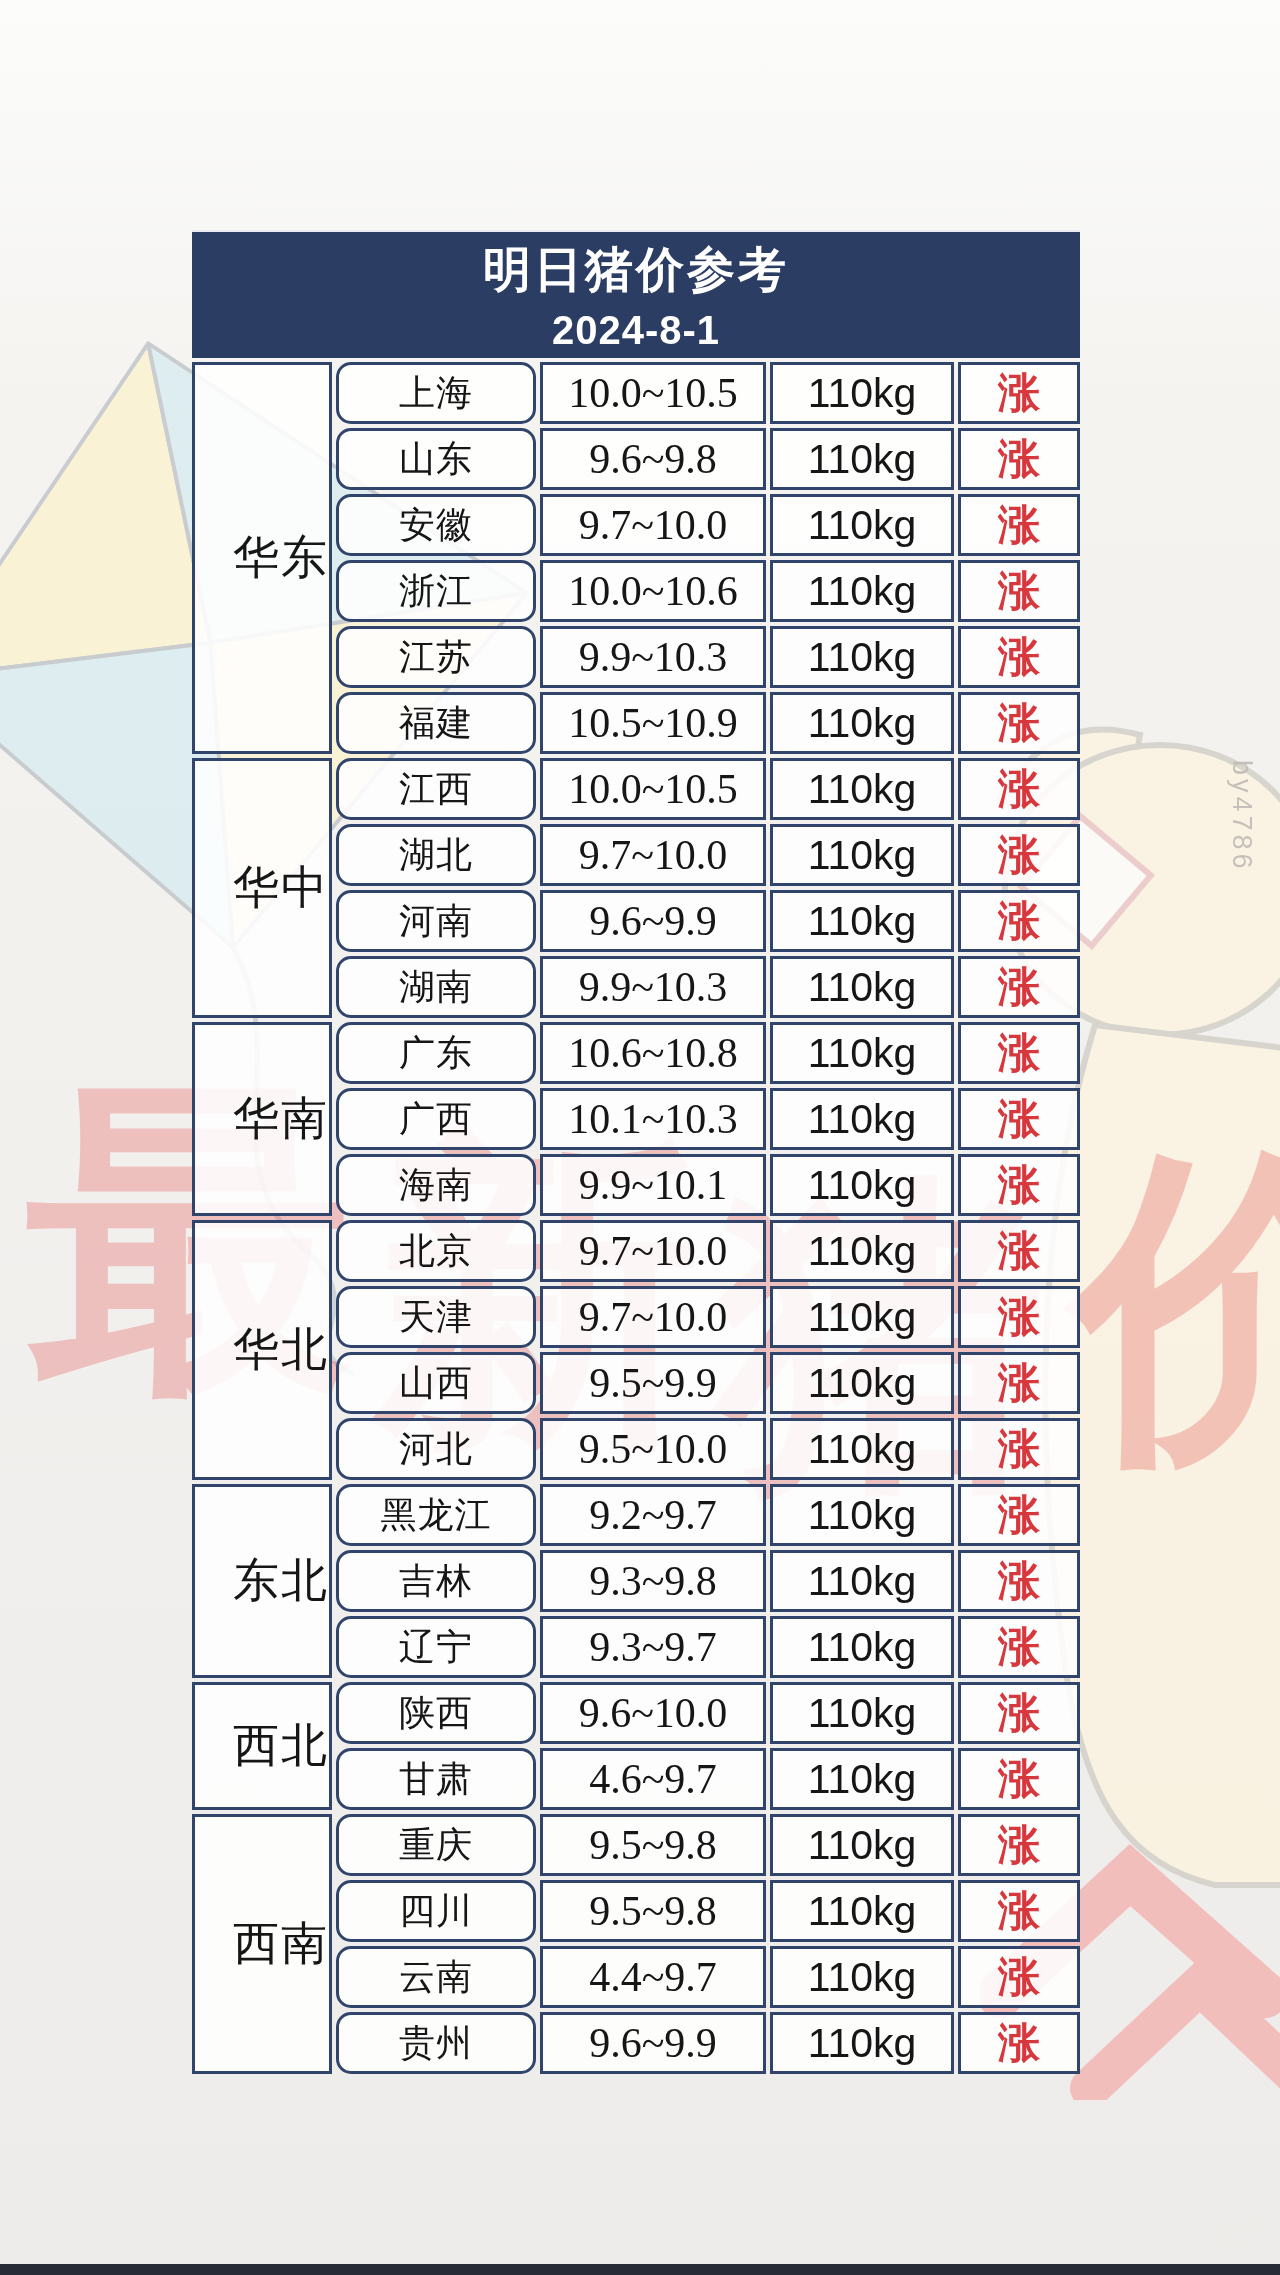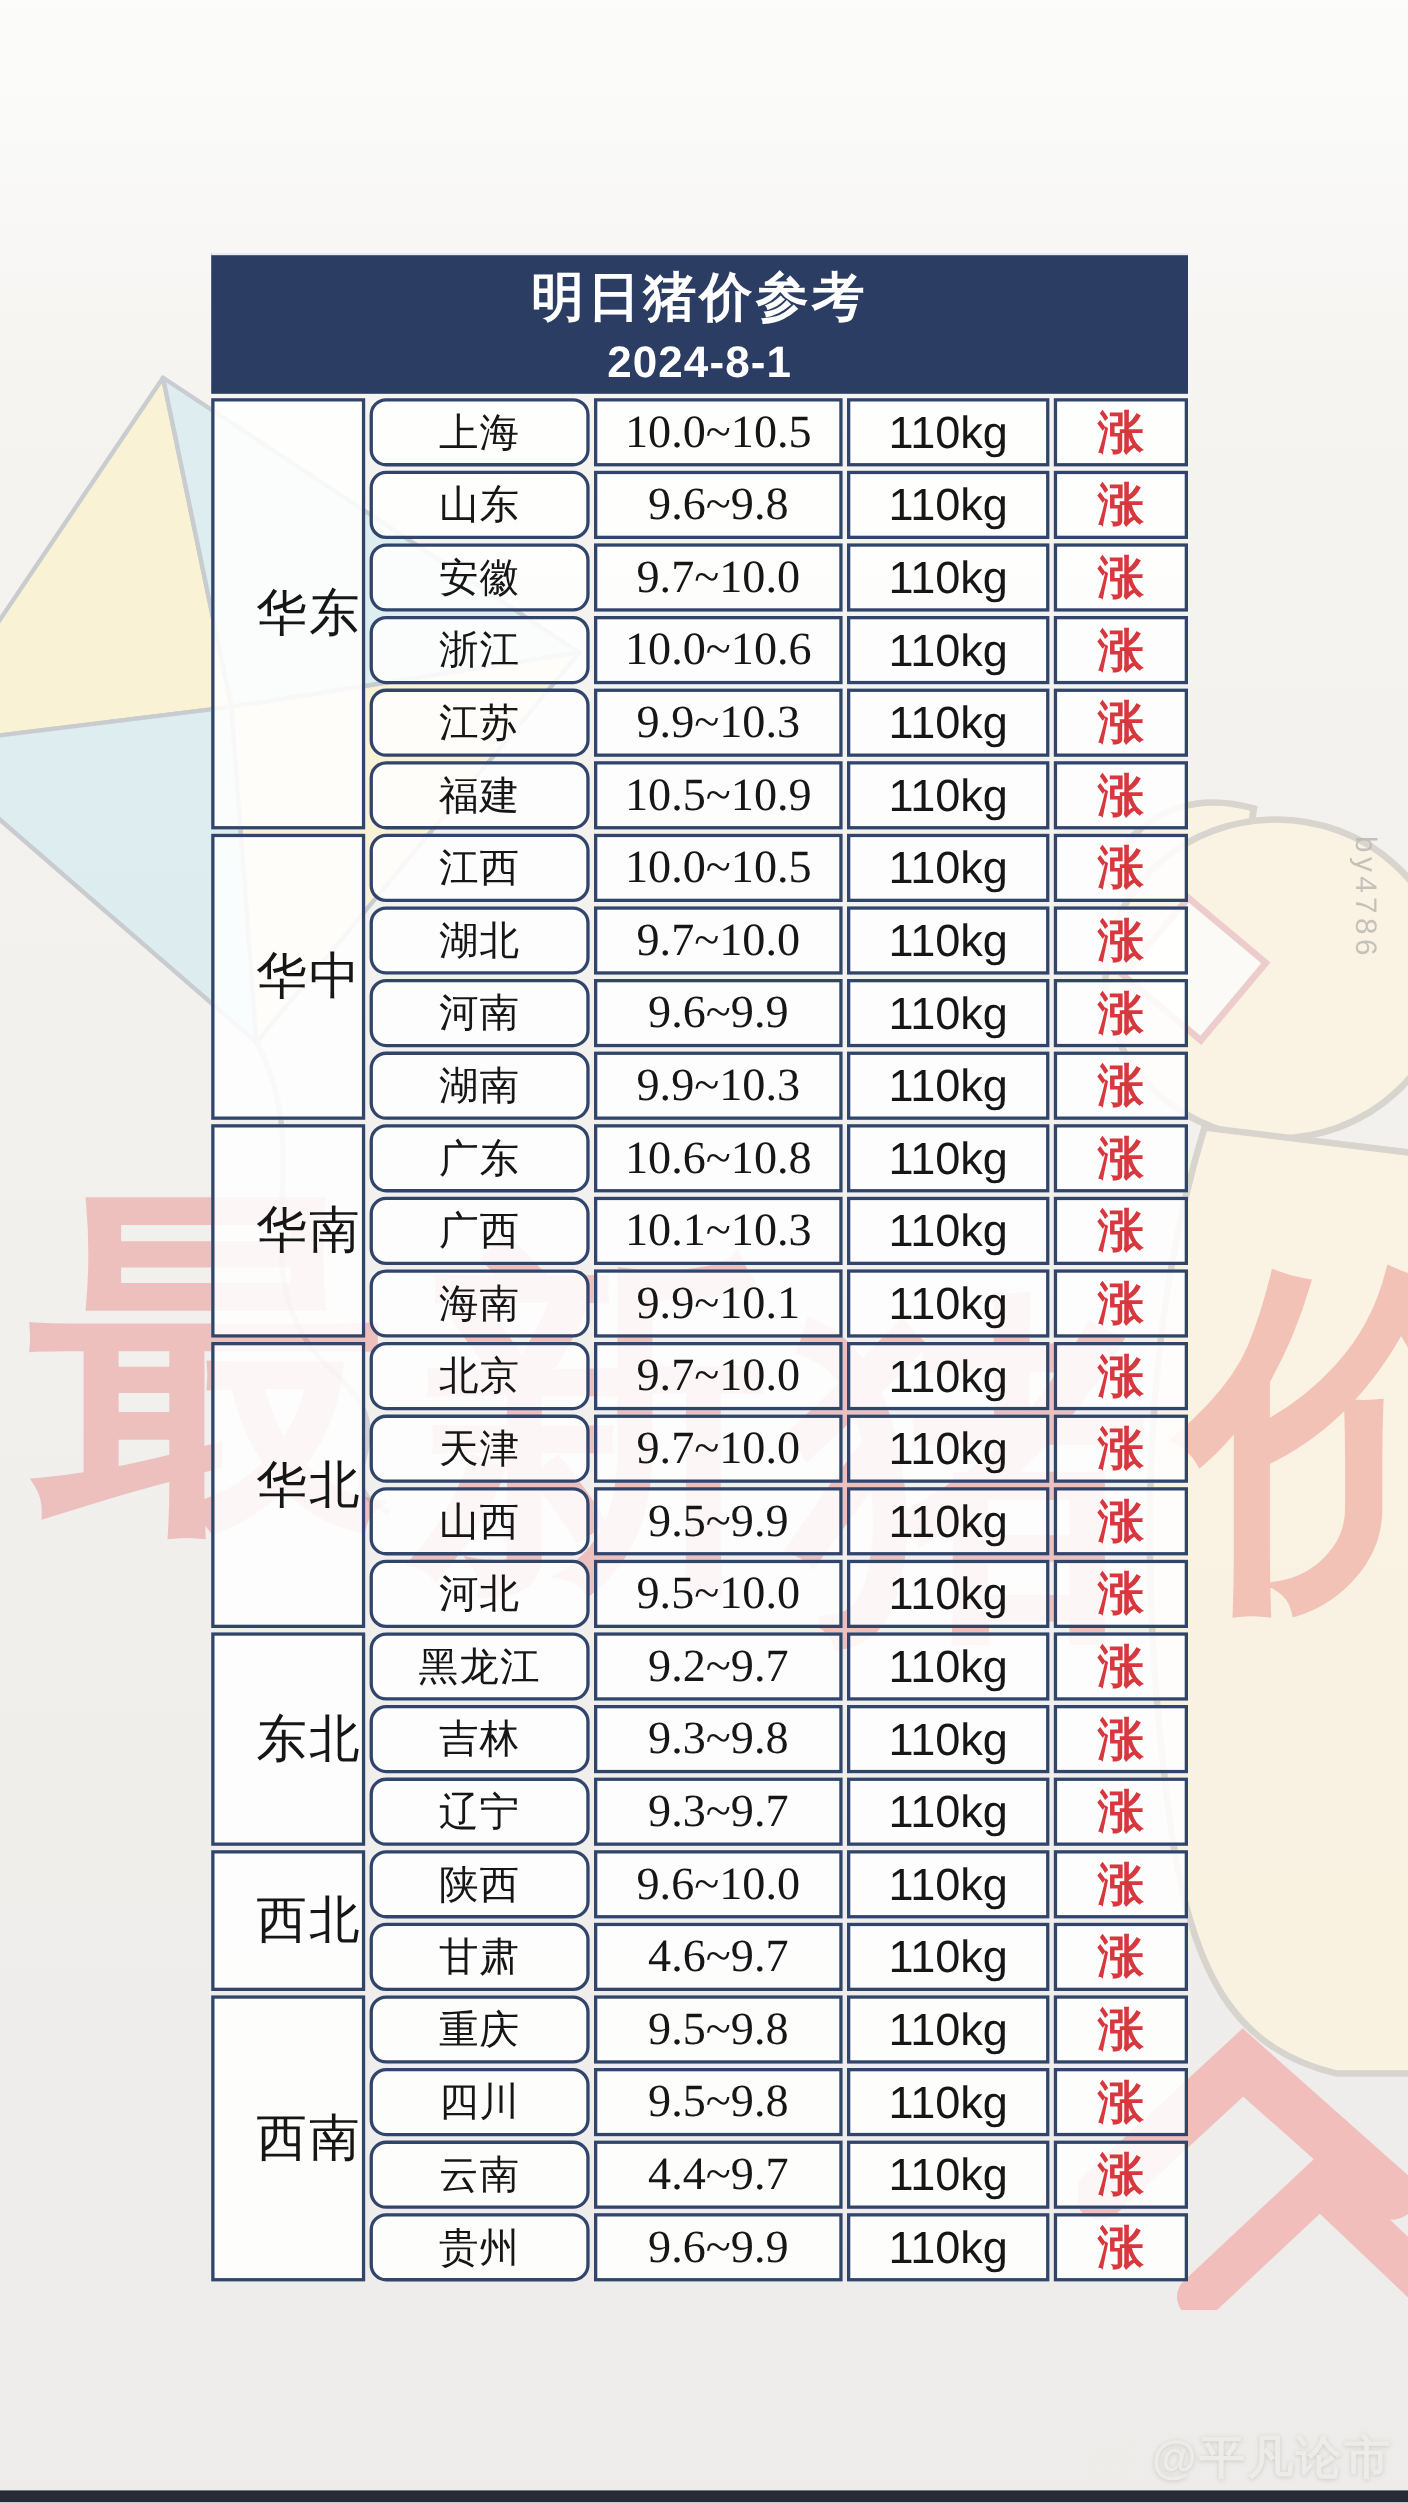--- a/index.html
+++ b/index.html
@@ -271,17 +271,16 @@
   <div class="footer">
     <svg width="54" height="46" viewBox="0 0 54 46">
       <g fill="#edece8">
         <path fill-rule="evenodd" d="M23,13 C11,15 2,25 3.5,33 C5,41 17,46 28,43 C39,40 46,31.5 44,24.5 C42.2,18.5 33,16.5 27.5,18.8 C28.5,14.5 26,12.5 23,13 Z
                  M24,25 C30,24 35.5,27 36.5,31 C37.5,35.5 31.5,39.5 25,39.8 C18.5,40 13,36.5 12.8,32.5 C12.6,28.8 18,26 24,25 Z"></path>
         <circle cx="21.5" cy="32.5" r="3.2"></circle>
         <path d="M35,10 A11,11 0 0 1 45,20 L41.8,20 A7.8,7.8 0 0 0 35,13.2 Z"></path>
         <path d="M36.5,2.5 A19,19 0 0 1 53,19.5 L49.6,19.5 A15.6,15.6 0 0 0 36.5,5.9 Z"></path>
       </g>
     </svg>
-    <span>@平凡论市</span>
   </div>
 
   <div class="bottom-bar"></div>
 </div>
 
 </body></html>

